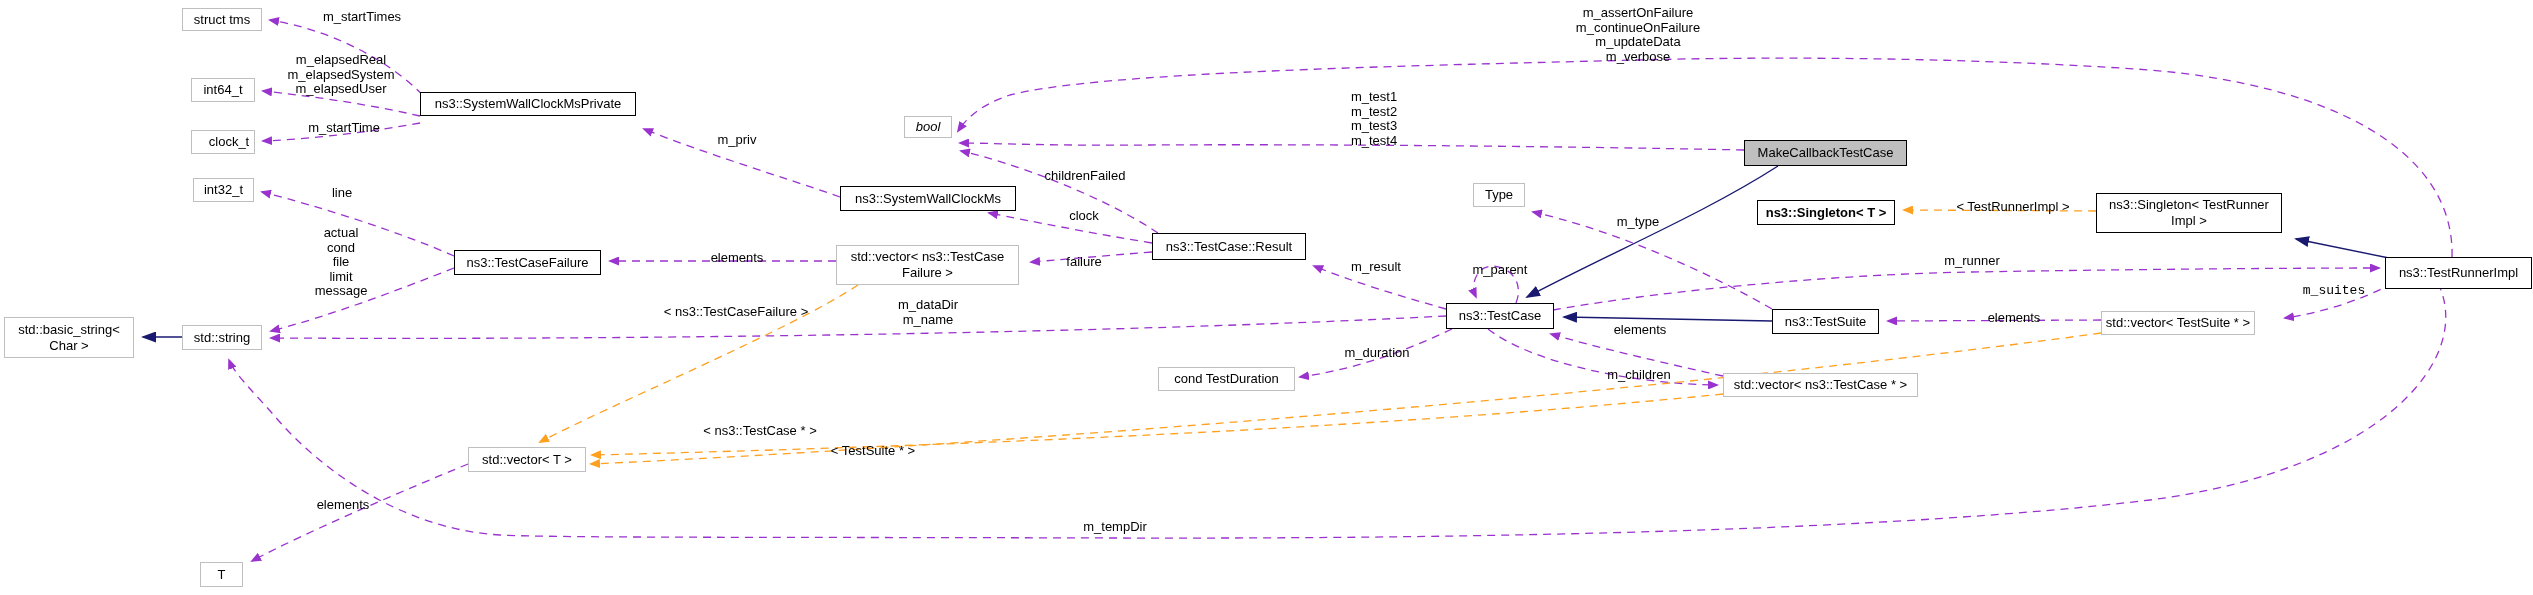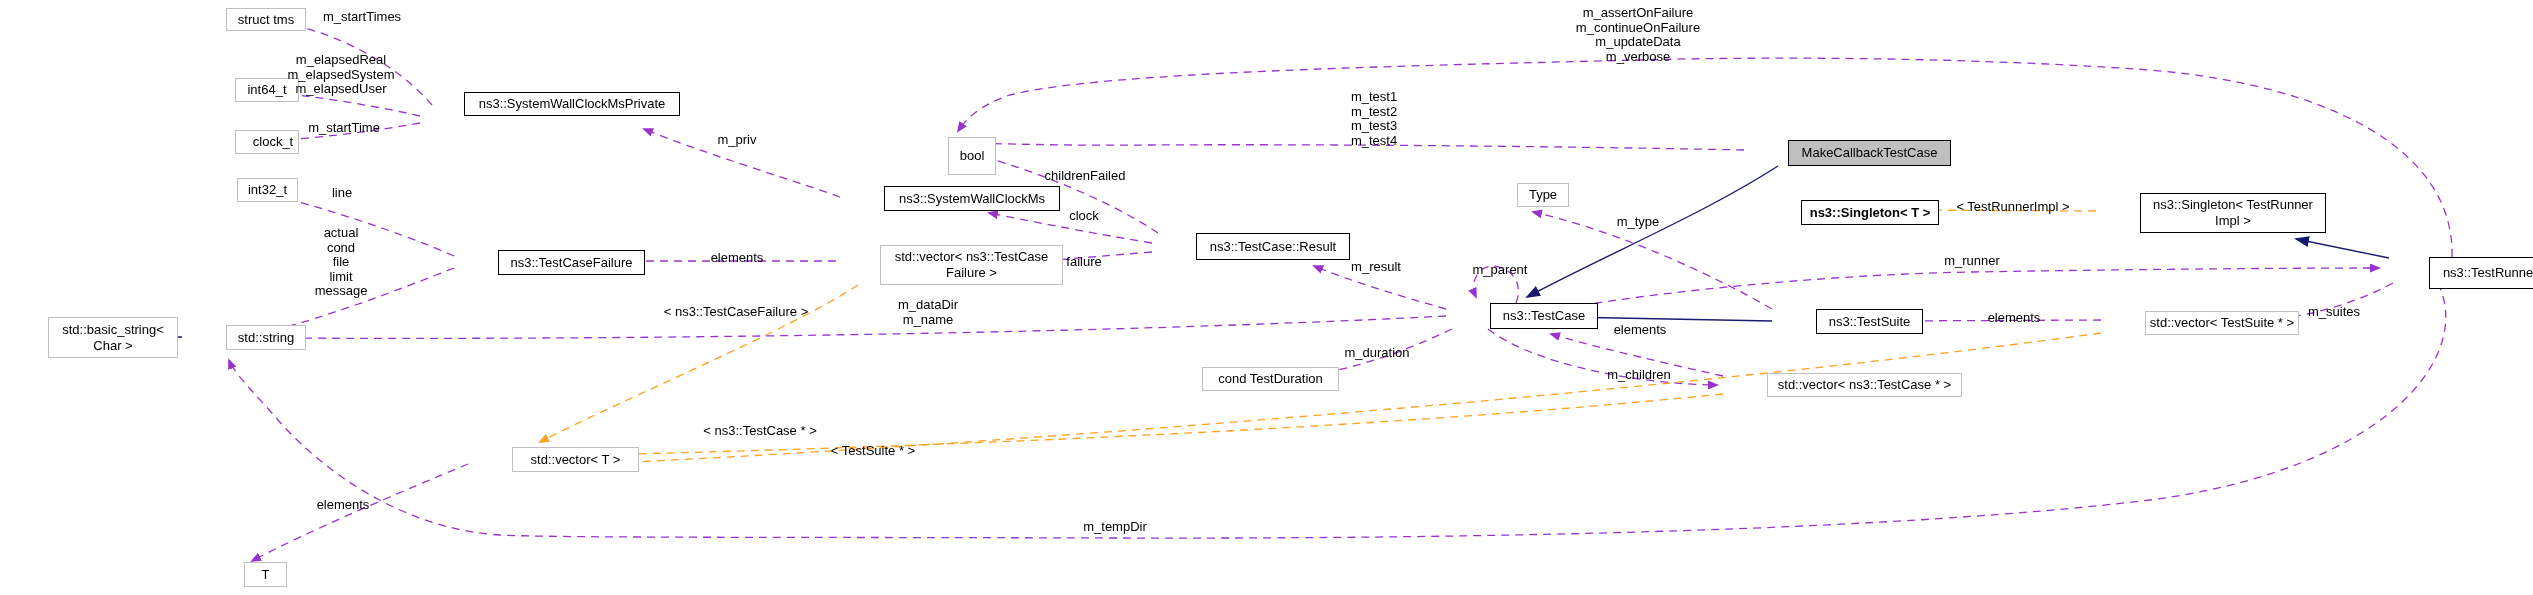--- a/index.html
+++ b/index.html
@@ -5,21 +5,21 @@
   html,body{margin:0;padding:0;background:#ffffff;}
   #stage{position:relative;width:2533px;height:595px;background:#ffffff;
          font-family:"Liberation Sans","DejaVu Sans",sans-serif;overflow:hidden;}
   #edges-svg{position:absolute;left:0;top:0;width:2533px;height:595px;}
   path.edge{fill:none;stroke-width:1.3px;}
   path.member{stroke:var(--member);stroke-dasharray:8 6;marker-end:url(#arrow-member);}
   path.template{stroke:var(--template);stroke-dasharray:8 6;marker-end:url(#arrow-template);}
   path.inherit{stroke:var(--inherit);stroke-width:1.4px;marker-end:url(#arrow-inherit);}
   .node{position:absolute;display:flex;align-items:center;justify-content:center;
         background:#ffffff;color:#000;font-size:13px;line-height:16px;text-align:center;
-        white-space:pre-line;box-sizing:border-box;cursor:pointer;margin-left:44px;}
+        white-space:pre-line;box-sizing:border-box;cursor:pointer;}
   .node.plain{border:1px solid var(--plainBorder);}
   .node.bold{border:1.5px solid var(--boldBorder);}
   .node.highlight{border:1.5px solid var(--boldBorder);background:var(--highlightFill);}
   .edge-label{position:absolute;transform:translate(-50%,-50%);color:#000;font-size:13px;
               line-height:14.5px;text-align:center;white-space:pre-line;pointer-events:none;}
 </style>
 </head>
 <body>
 
 <div id="stage">
@@ -73,37 +73,37 @@
   <div id="nodes-layer">
       <div class="node plain" style="left: 182px; top: 8px; width: 80px; height: 23px;"><span>struct tms</span></div>
       <div class="node plain" style="left: 191px; top: 78px; width: 64px; height: 24px;"><span>int64_t</span></div>
       <div class="node bold" style="left: 420px; top: 92px; width: 216px; height: 24px;"><span>ns3::SystemWallClockMsPrivate</span></div>
       <div class="node plain" style="left: 191px; top: 130px; width: 64px; height: 24px; padding-left: 12px;"><span>clock_t</span></div>
       <div class="node plain" style="left: 193px; top: 178px; width: 61px; height: 24px;"><span>int32_t</span></div>
       <div class="node bold" style="left: 454px; top: 250px; width: 147px; height: 25px;"><span>ns3::TestCaseFailure</span></div>
       <div class="node plain" style="left: 4px; top: 317px; width: 130px; height: 41px;"><span>std::basic_string&lt;
 Char &gt;</span></div>
       <div class="node plain" style="left: 182px; top: 325px; width: 80px; height: 25px;"><span>std::string</span></div>
-      <div class="node plain" style="left: 904px; top: 137px; width: 48px; height: 38px;"><span>bool</span></div>
+      <div class="node plain" style="left: 904px; top: 116px; width: 48px; height: 22px; font-style: italic;"><span>bool</span></div>
       <div class="node bold" style="left: 840px; top: 186px; width: 176px; height: 25px;"><span>ns3::SystemWallClockMs</span></div>
       <div class="node plain" style="left: 836px; top: 245px; width: 183px; height: 40px;"><span>std::vector&lt; ns3::TestCase
 Failure &gt;</span></div>
       <div class="node bold" style="left: 1152px; top: 233px; width: 154px; height: 27px;"><span>ns3::TestCase::Result</span></div>
       <div class="node plain" style="left: 1473px; top: 183px; width: 52px; height: 24px;"><span>Type</span></div>
       <div class="node plain" style="left: 1158px; top: 367px; width: 137px; height: 24px;"><span>cond TestDuration</span></div>
       <div class="node bold" style="left: 1446px; top: 303px; width: 108px; height: 26px;"><span>ns3::TestCase</span></div>
       <div class="node bold" style="left: 1772px; top: 309px; width: 107px; height: 25px;"><span>ns3::TestSuite</span></div>
       <div class="node plain" style="left: 1723px; top: 373px; width: 195px; height: 24px;"><span>std::vector&lt; ns3::TestCase * &gt;</span></div>
       <div class="node plain" style="left: 2101px; top: 311px; width: 154px; height: 24px;"><span>std::vector&lt; TestSuite * &gt;</span></div>
       <div class="node highlight" style="left: 1744px; top: 140px; width: 163px; height: 26px;"><span>MakeCallbackTestCase</span></div>
       <div class="node bold" style="left: 1757px; top: 200px; width: 138px; height: 25px; font-weight: bold;"><span>ns3::Singleton&lt; T &gt;</span></div>
       <div class="node bold" style="left: 2096px; top: 193px; width: 186px; height: 40px;"><span>ns3::Singleton&lt; TestRunner
 Impl &gt;</span></div>
       <div class="node bold" style="left: 2385px; top: 257px; width: 147px; height: 32px;"><span>ns3::TestRunnerImpl</span></div>
-      <div class="node plain" style="left: 468px; top: 447px; width: 127px; height: 25px;"><span>std::vector&lt; T &gt;</span></div>
+      <div class="node plain" style="left: 468px; top: 447px; width: 118px; height: 25px;"><span>std::vector&lt; T &gt;</span></div>
       <div class="node plain" style="left: 200px; top: 562px; width: 43px; height: 25px;"><span>T</span></div>
     </div>
   <div id="labels-layer">
       <div class="edge-label" style="left: 342px; top: 17px; padding-left: 40px;">m_startTimes</div>
       <div class="edge-label" style="left: 341px; top: 75px;">m_elapsedReal
 m_elapsedSystem
 m_elapsedUser</div>
       <div class="edge-label" style="left: 344px; top: 128px;">m_startTime</div>
       <div class="edge-label" style="left: 342px; top: 193px;">line</div>
       <div class="edge-label" style="left: 341px; top: 262px;">actual
@@ -127,21 +127,21 @@
       <div class="edge-label" style="left: 1638px; top: 35px;">m_assertOnFailure
 m_continueOnFailure
 m_updateData
 m_verbose</div>
       <div class="edge-label" style="left: 1638px; top: 222px;">m_type</div>
       <div class="edge-label" style="left: 1500px; top: 270px;">m_parent</div>
       <div class="edge-label" style="left: 1377px; top: 353px;">m_duration</div>
       <div class="edge-label" style="left: 1639px; top: 375px;">m_children</div>
       <div class="edge-label" style="left: 1640px; top: 330px;">elements</div>
       <div class="edge-label" style="left: 2014px; top: 318px;">elements</div>
-      <div class="edge-label" style="left: 2334px; top: 312px;">m_suites</div>
+      <div class="edge-label" style="left: 2334px; top: 291px; font-family: Liberation Mono, monospace;">m_suites</div>
       <div class="edge-label" style="left: 1972px; top: 261px;">m_runner</div>
       <div class="edge-label" style="left: 2013px; top: 207px;">&lt; TestRunnerImpl &gt;</div>
       <div class="edge-label" style="left: 760px; top: 431px;">&lt; ns3::TestCase * &gt;</div>
       <div class="edge-label" style="left: 873px; top: 451px;">&lt; TestSuite * &gt;</div>
       <div class="edge-label" style="left: 1115px; top: 527px;">m_tempDir</div>
       <div class="edge-label" style="left: 343px; top: 505px;">elements</div>
     </div>
 </div>
 
 </body></html>

